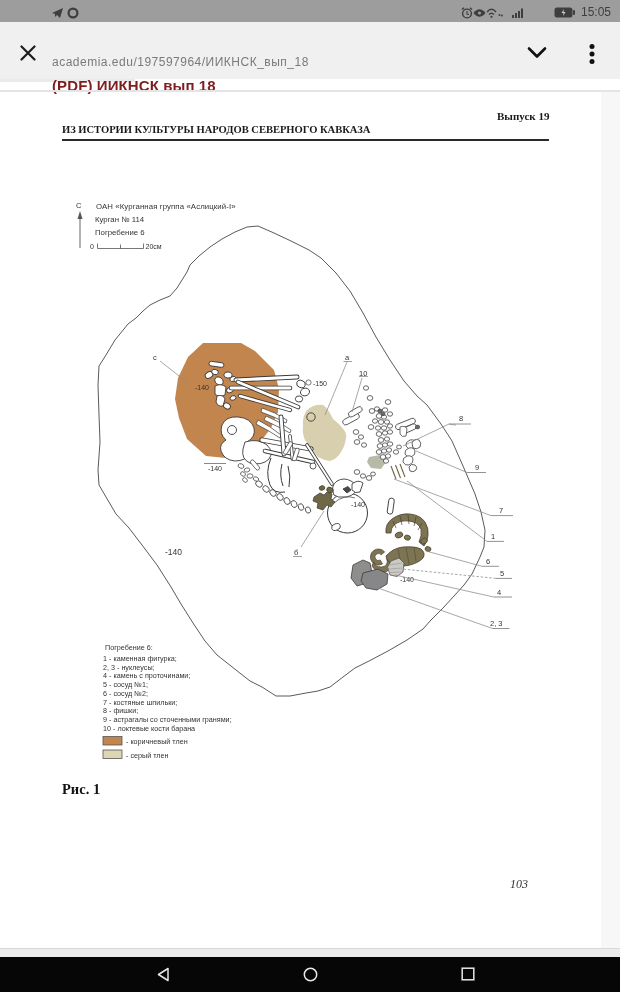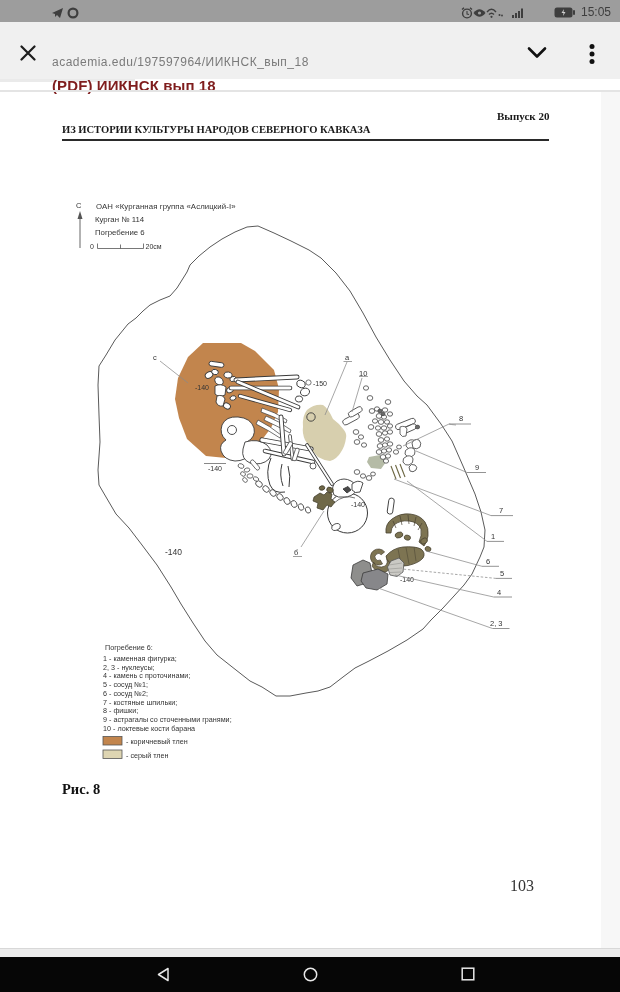--- a/index.html
+++ b/index.html
@@ -78,27 +78,27 @@
     <circle cx="6" cy="12" r="2.5" fill="#111"></circle>
     <circle cx="6" cy="19.5" r="2.5" fill="#111"></circle>
   </svg>
 
 <div class="abs" style="left:0;top:90px;width:620px;height:1.5px;background:#e4e4e4;"></div>
 
 <div class="abs" style="left:601px;top:92px;width:19px;height:856px;background:#f7f7f7;"></div>
 
 <div class="abs" style="left:62px;top:124px;font-family:'Liberation Serif',serif;font-size:10.6px;font-weight:bold;color:#1a1a1a;letter-spacing:-0.05px;">ИЗ ИСТОРИИ КУЛЬТУРЫ НАРОДОВ СЕВЕРНОГО КАВКАЗА</div>
 
-<div class="abs" style="left:497px;top:110px;font-family:'Liberation Serif',serif;font-size:11px;font-weight:bold;color:#1a1a1a;">Выпуск 20</div>
+<div class="abs" style="left:497px;top:110px;font-family:'Liberation Serif',serif;font-size:11px;font-weight:bold;color:#1a1a1a;">Выпуск 19</div>
 
 <div class="abs" style="left:62px;top:139px;width:487px;height:1.8px;background:#2a2a2a;"></div>
 
-<div class="abs" style="left:62px;top:781px;font-family:'Liberation Serif',serif;font-size:14.5px;font-weight:bold;color:#111;">Рис. 8</div>
-
-<div class="abs" style="left:510px;top:877px;font-family:'Liberation Serif',serif;font-size:16px;color:#333;">103</div>
+<div class="abs" style="left:62px;top:781px;font-family:'Liberation Serif',serif;font-size:14.5px;font-weight:bold;color:#111;">Рис. 1</div>
+
+<div class="abs" style="left:510px;top:877px;font-family:'Liberation Serif',serif;font-size:12px;color:#333;font-style:italic;">103</div>
 
 <svg class="abs" style="left:0;top:0;" width="620" height="992" viewBox="0 0 620 992" font-family="Liberation Sans, sans-serif" fill="#333">
 
 <text x="76" y="208" font-size="7.5">С</text>
 
 <g stroke="#555" stroke-width="0.9" fill="#555">
 <line x1="80" y1="217" x2="80" y2="248"></line>
 <path d="M77.5,219 L82.5,219 L80,211 Z" stroke="none"></path>
 </g>
 

